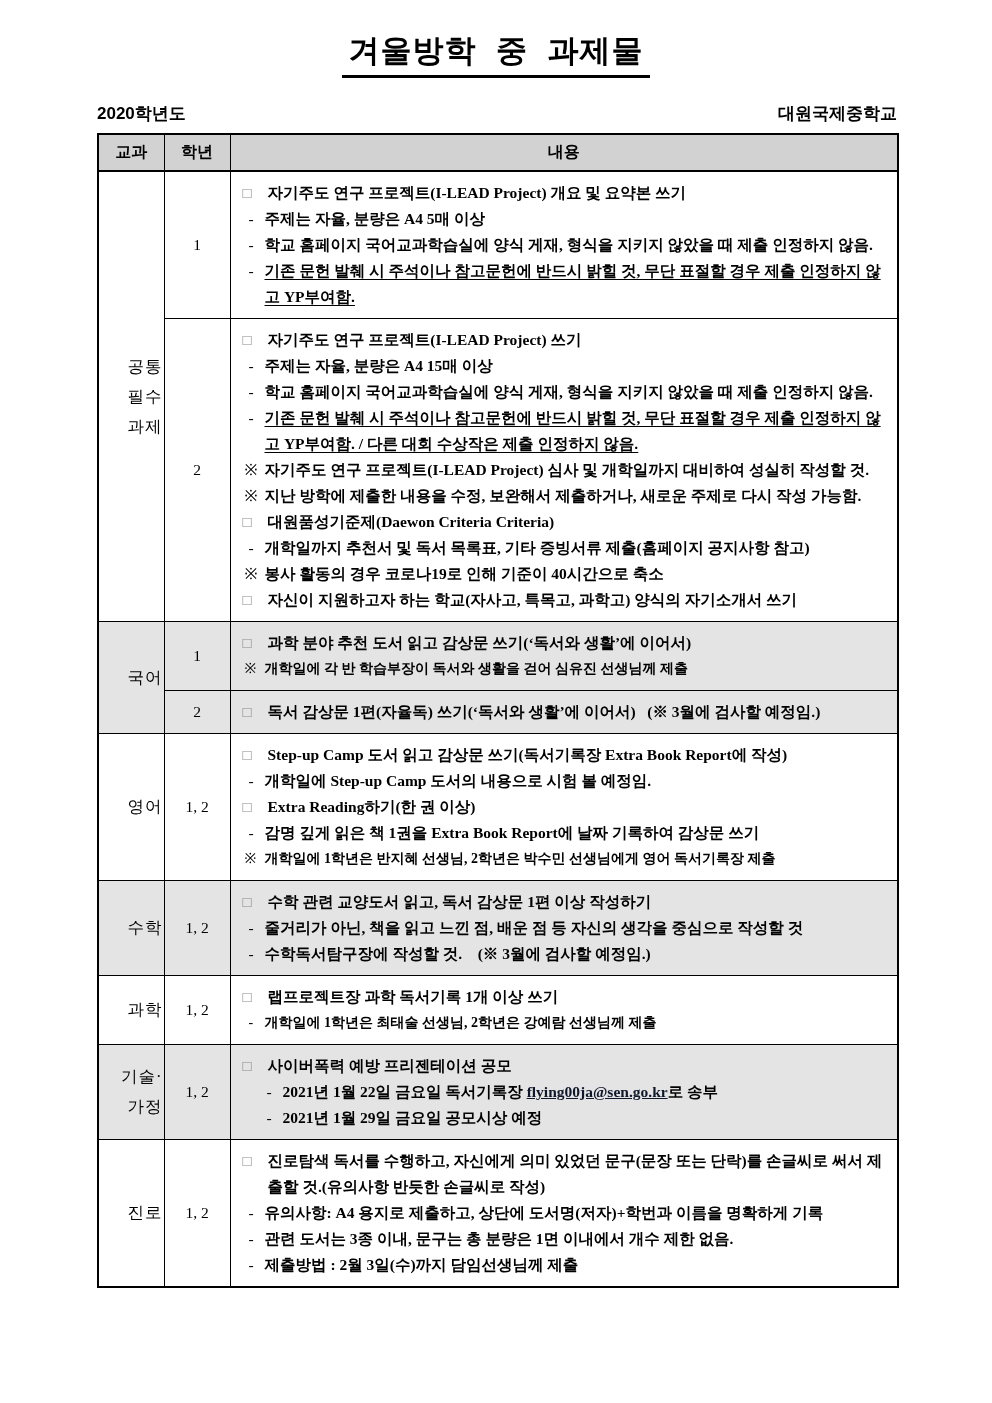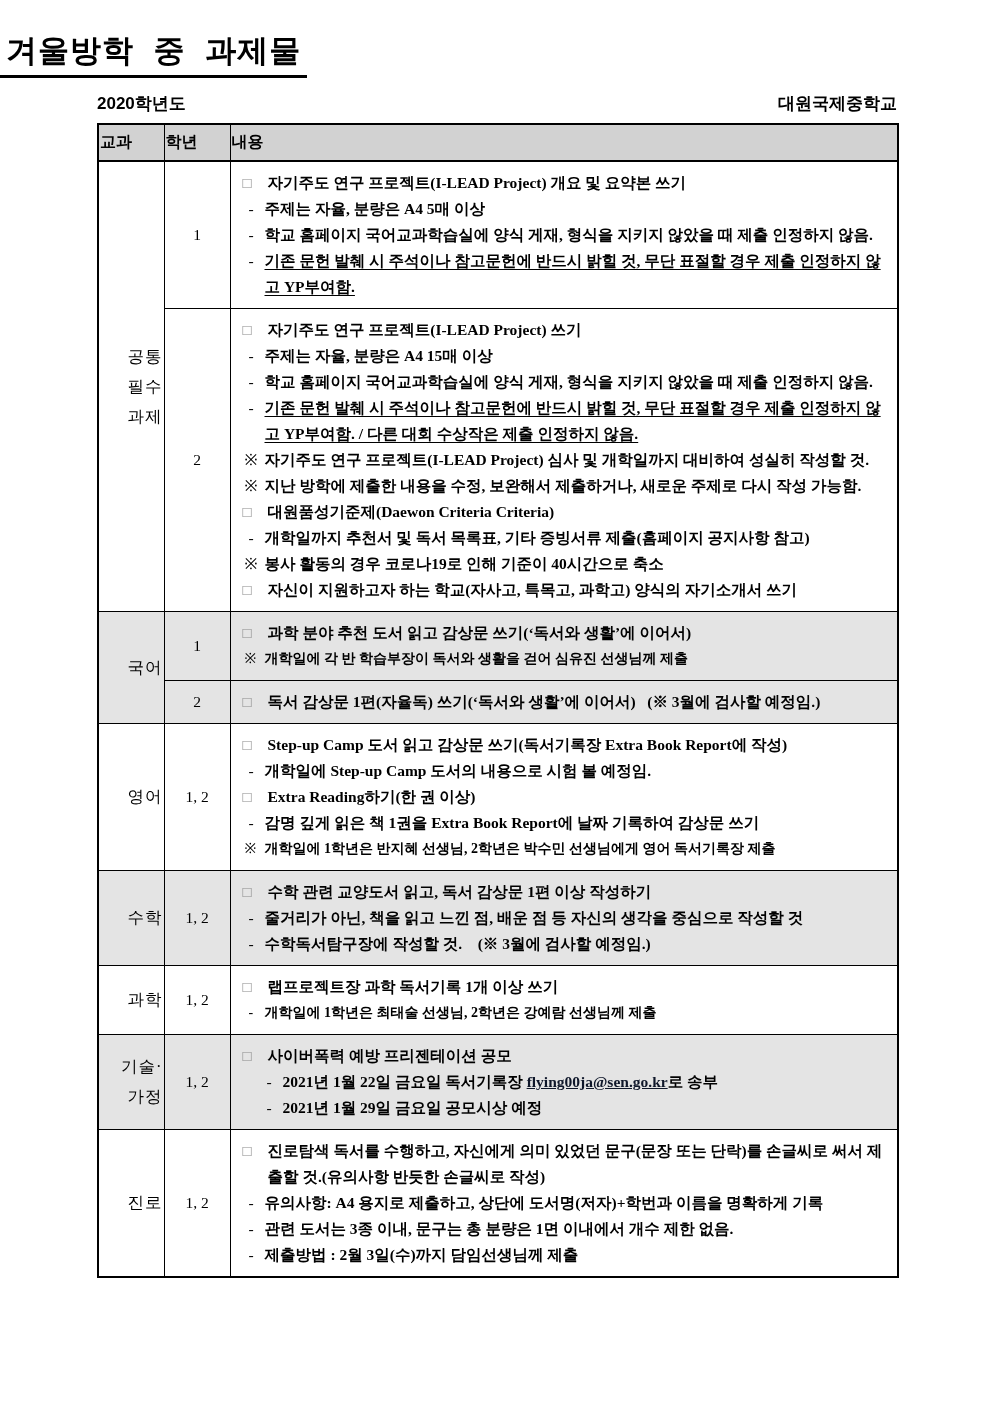--- a/index.html
+++ b/index.html
@@ -3,46 +3,46 @@
 <meta charset="utf-8">
 <style>
   html,body{margin:0;padding:0;background:#ffffff;}
   body{
     width:992px;height:1403px;
     font-family:"Liberation Serif","DejaVu Serif",serif;
     color:#000;
     -webkit-font-smoothing:antialiased;
   }
   .page{padding-top:30px;}
-  .title-wrap{}
+  .title-wrap{text-align:center;}
   .doc-title{
     display:inline-block;
     font-family:"Liberation Sans","DejaVu Sans",sans-serif;
     font-size:31px;font-weight:bold;letter-spacing:1px;word-spacing:10px;
     border-bottom:3px solid #000;padding:0 6px 3px 6px;margin:0;
   }
   .subheader{
-    width:800px;margin:14px auto 8px auto;margin-left:97px;
+    width:800px;margin:24px auto 8px auto;margin-left:97px;
     display:flex;justify-content:space-between;align-items:flex-end;
     font-family:"Liberation Sans","DejaVu Sans",sans-serif;
     font-size:17px;font-weight:bold;
   }
   table.hw{
     margin-left:97px;width:800px;
     border-collapse:collapse;table-layout:fixed;
     border:2px solid #000;
   }
   col.c-subject{width:66px;}
   col.c-grade{width:66px;}
   col.c-content{width:668px;}
   th,td{border:1px solid #000;}
   thead th{
     background:#d2d2d2;height:33px;
     font-family:"Liberation Sans","DejaVu Sans",sans-serif;
-    font-size:16px;font-weight:bold;text-align:left;
+    font-size:16px;font-weight:bold;text-align:center;
     border-bottom:2px solid #000;
   }
   tr.shaded td{background:#e4e4e4;}
   td.subject-cell{
     text-align:right;vertical-align:middle;
     font-size:16.5px;letter-spacing:1px;line-height:30px;
   }
   td.grade-cell{
     text-align:center;vertical-align:middle;font-size:15.5px;
   }

